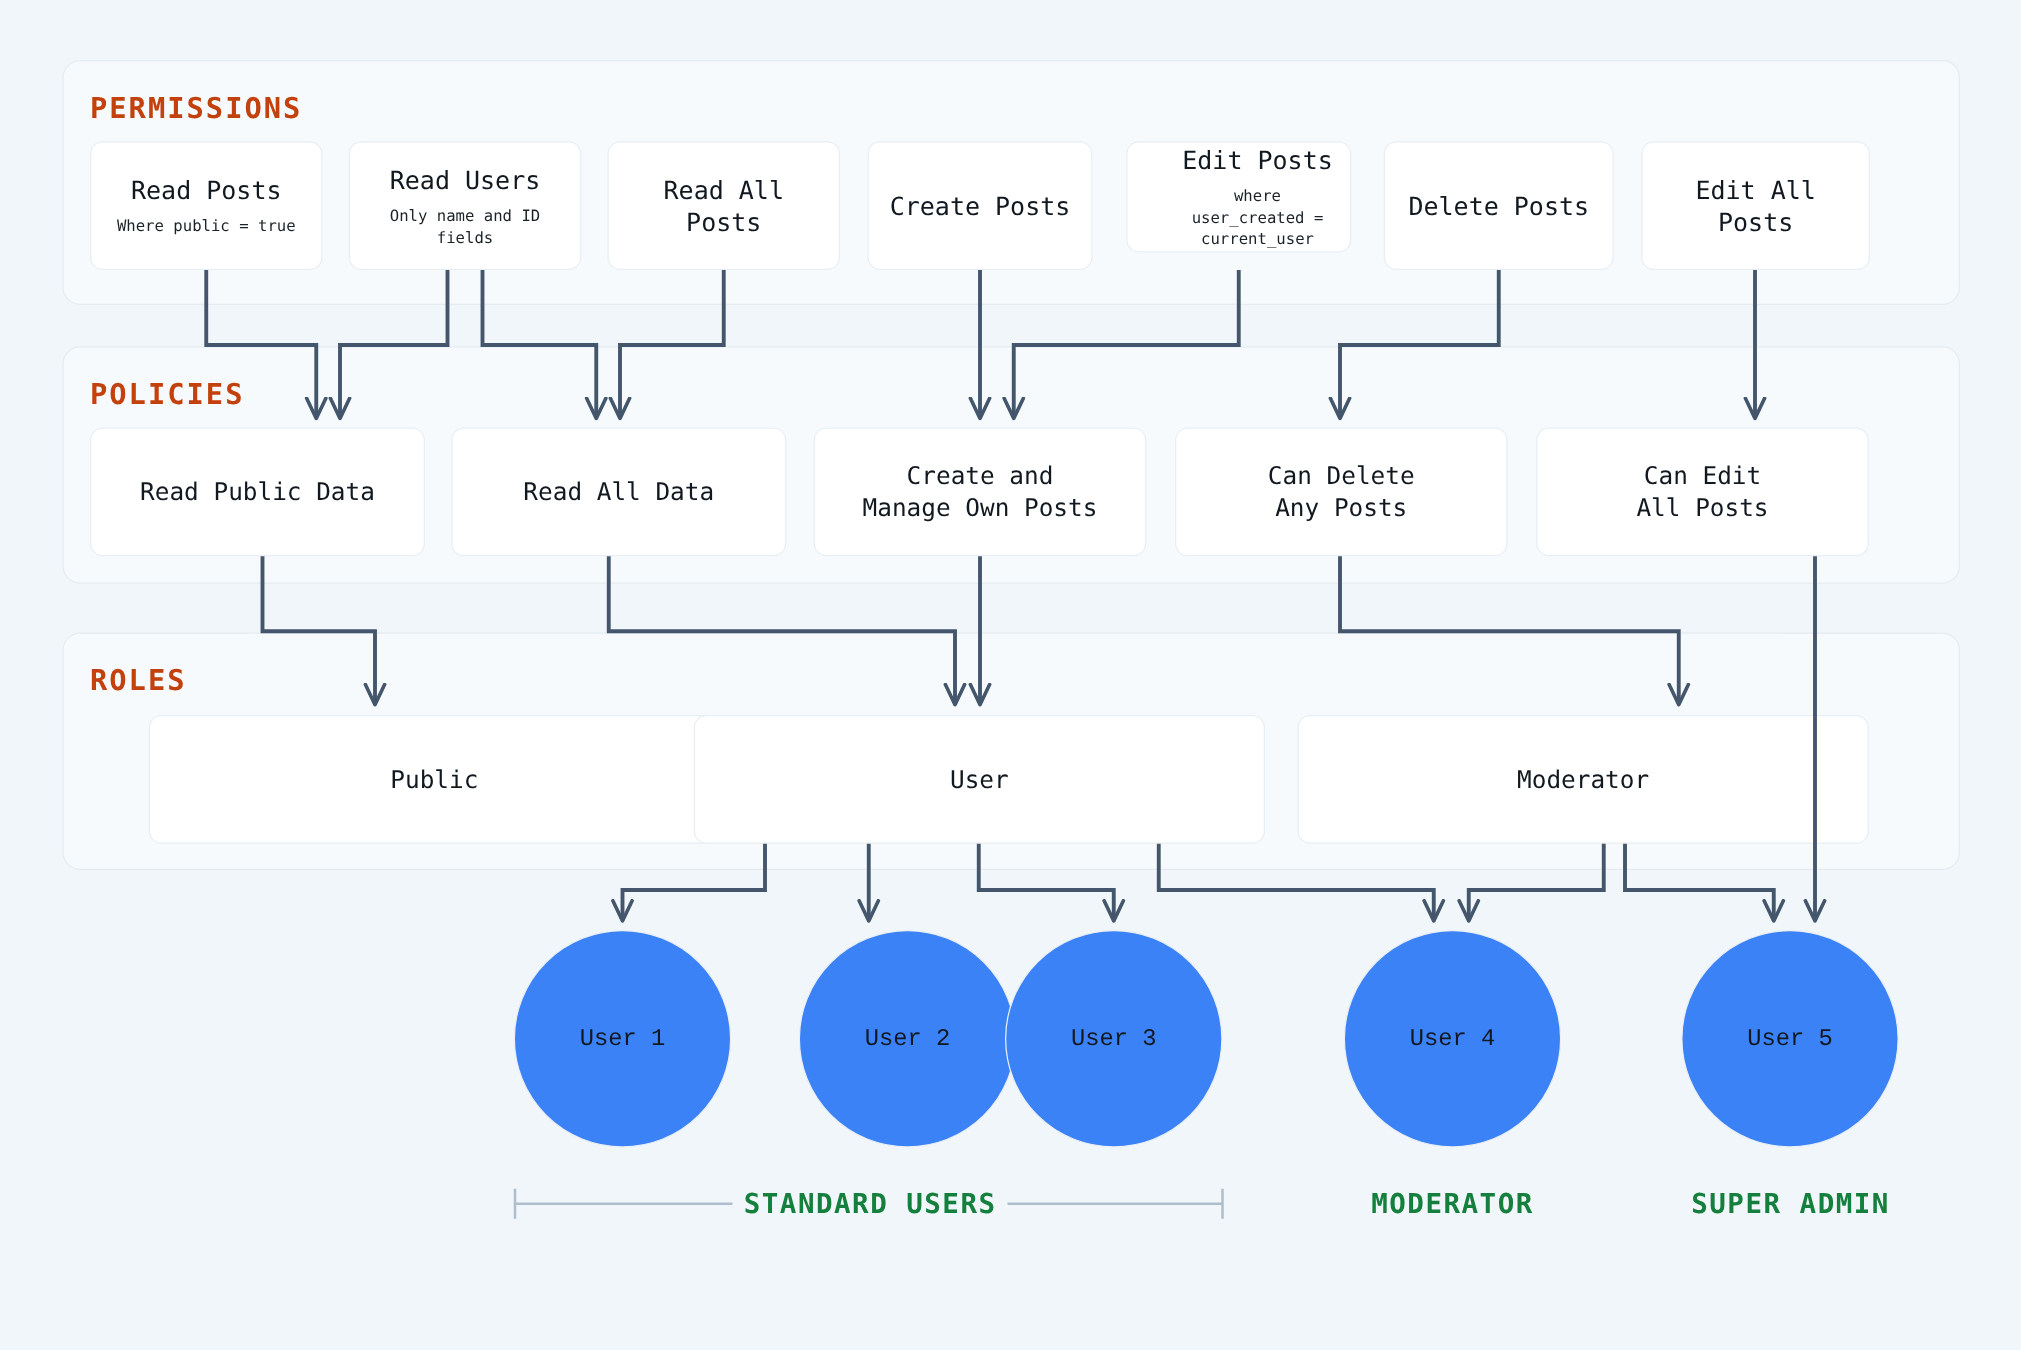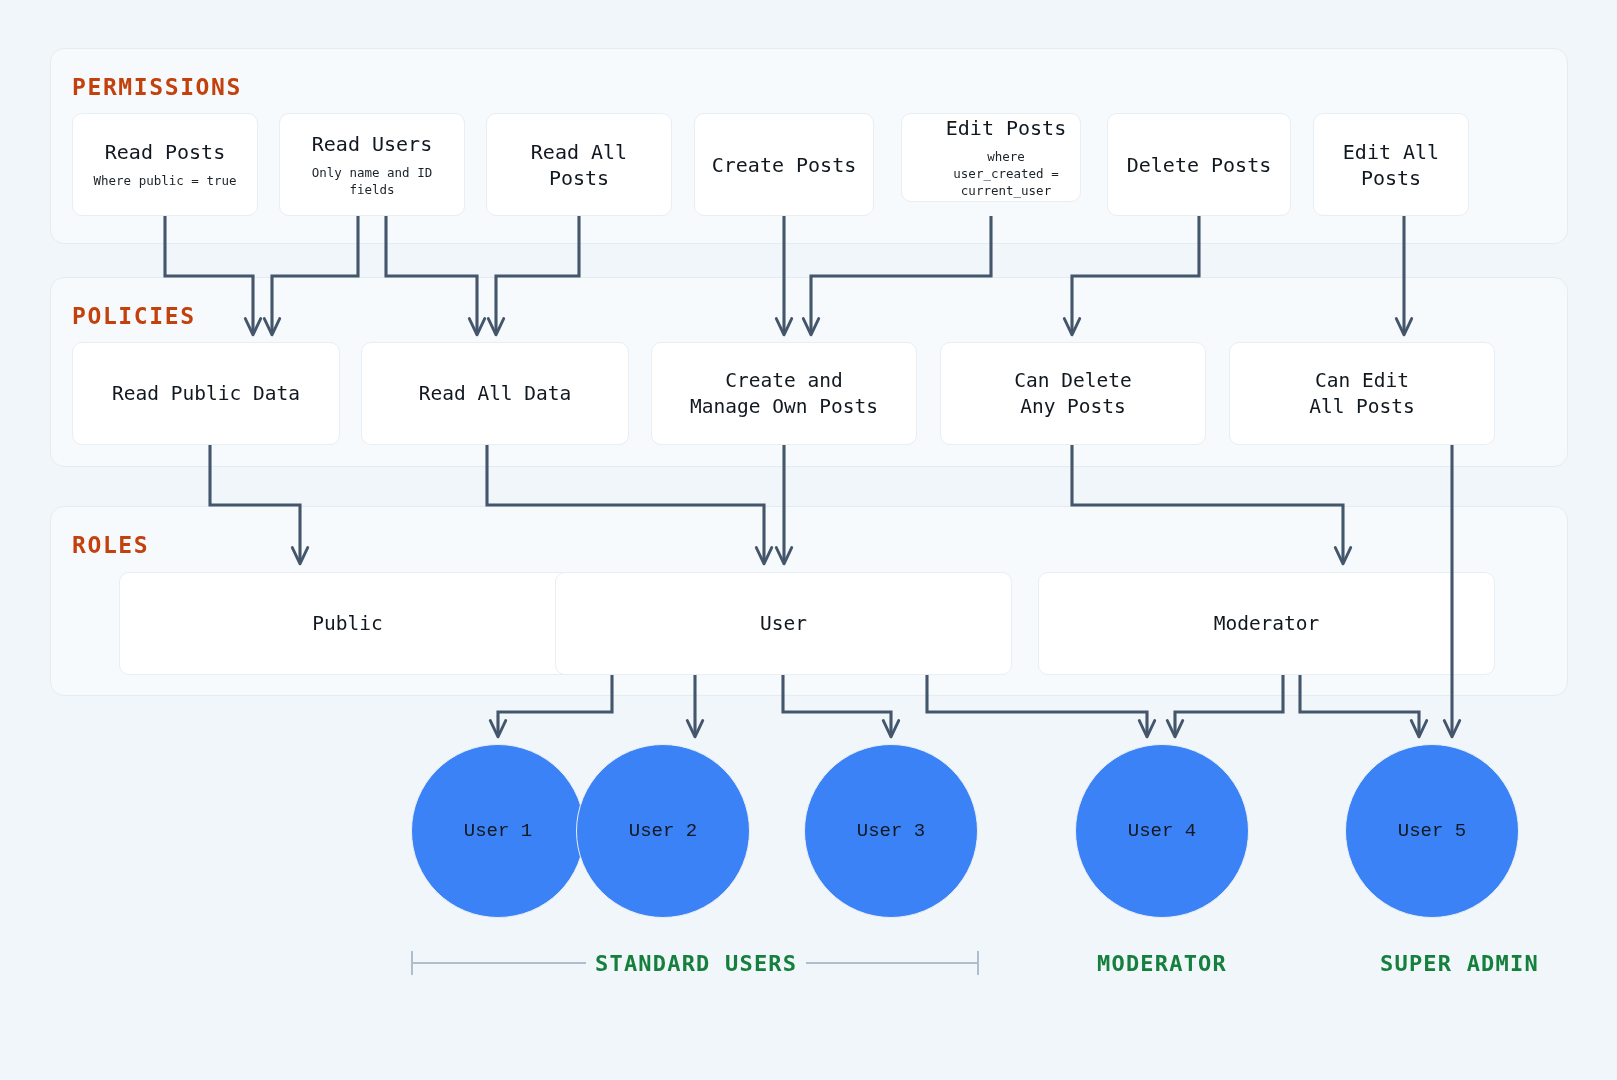--- a/index.html
+++ b/index.html
@@ -169,21 +169,21 @@
     <div class="ttl">Create Posts</div>
   </div>
   <div class="node perm" style="left:901px; top:113px; width:180px; height:89px;padding-left:38px;">
     <div class="ttl">Edit Posts</div>
     <div class="sub">where user_created =
 current_user</div>
   </div>
   <div class="node perm" style="left:1107px; top:113px; width:184px; height:103px;">
     <div class="ttl">Delete Posts</div>
   </div>
-  <div class="node perm" style="left:1313px; top:113px; width:156px; height:103px;">
+  <div class="node perm" style="left:1313px; top:113px; width:183px; height:103px;">
     <div class="ttl">Edit All Posts</div>
   </div>
 
   <div class="node policy" style="left:361px; top:342px; width:268px; height:103px;">
     <div class="ttl">Read All Data</div>
   </div>
   <div class="node policy" style="left:72px; top:342px; width:268px; height:103px;">
     <div class="ttl">Read Public Data</div>
   </div>
   <div class="node policy" style="left:651px; top:342px; width:266px; height:103px;">
@@ -205,30 +205,30 @@
   <div class="node role" style="left:555px; top:572px; width:457px; height:103px;">
     <div class="ttl">User</div>
   </div>
   <div class="node role" style="left:1038px; top:572px; width:457px; height:103px;">
     <div class="ttl">Moderator</div>
   </div>
 
   <div class="circle" style="left:411px; top:744px; width:174px; height:174px;">
     <span>User 1</span>
   </div>
-  <div class="circle" style="left:576px; top:744px; width:174px; height:174px;text-align:right;">
+  <div class="circle" style="left:639px; top:744px; width:174px; height:174px;text-align:right;">
     <span>User 2</span>
   </div>
   <div class="circle" style="left:804px; top:744px; width:174px; height:174px;">
     <span>User 3</span>
   </div>
   <div class="circle" style="left:1075px; top:744px; width:174px; height:174px;">
     <span>User 4</span>
   </div>
   <div class="circle" style="left:1345px; top:744px; width:174px; height:174px;">
     <span>User 5</span>
   </div>
 
   <div class="grouplabel" style="left:595px; top:951px;">STANDARD USERS</div>
   <div class="grouplabel" style="left:1097px; top:951px;">MODERATOR</div>
-  <div class="grouplabel" style="left:1353px; top:951px;margin-left:27px;">SUPER ADMIN</div>
+  <div class="grouplabel" style="left:1353px; top:951px;">SUPER ADMIN</div>
 
 </div>
 
 </body></html>

